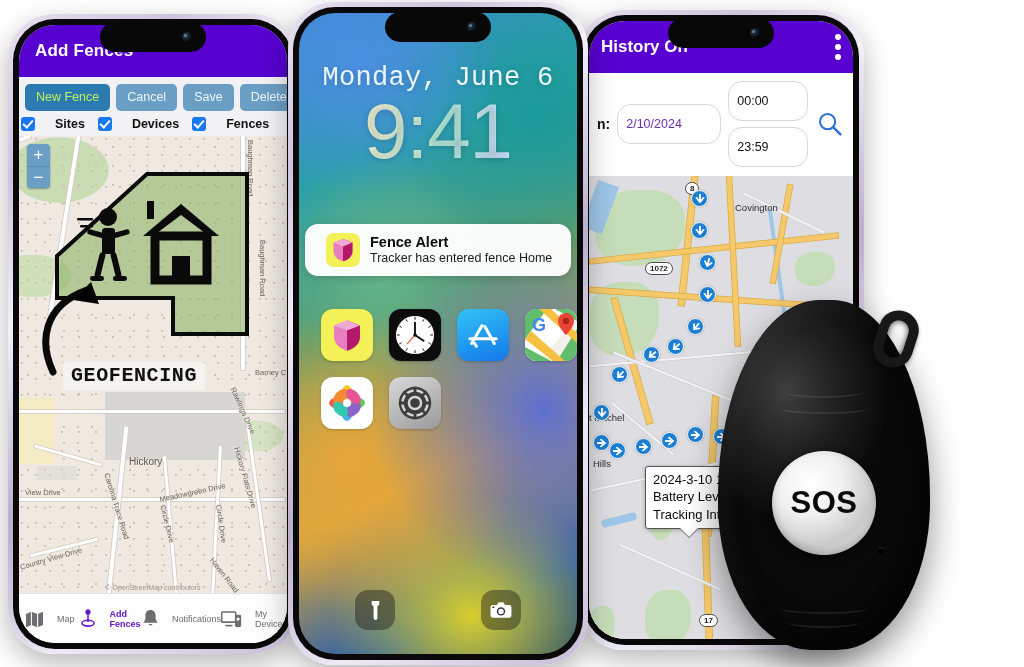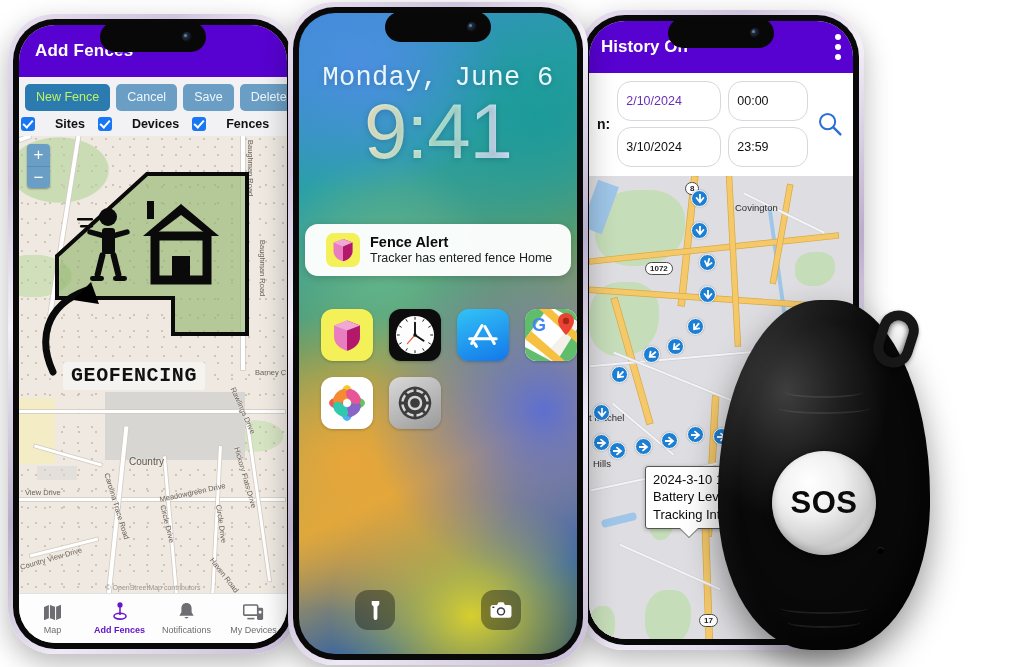--- a/index.html
+++ b/index.html
@@ -136,22 +136,22 @@
   .osm-credit{
     position:absolute; left:50%; transform:translateX(-50%); bottom:2px;
     font-size:7px; color:#9c958c; white-space:nowrap; z-index:12;
   }
 
   .p1-tabbar{
     flex:0 0 auto; height:50px; background:#fdfdfd; display:flex;
     border-top:1px solid #e2e2e2; z-index:10;
   }
   .tabitem{
-    flex:1; display:flex; flex-direction:column; align-items:center;
-    justify-content:center; gap:4px; color:#6d6d72; font-size:9px; cursor:pointer;
+    flex:1; display:flex; flex-direction:row; align-items:center;
+    justify-content:center; gap:13px; color:#6d6d72; font-size:9px; cursor:pointer;
   }
   .tabitem.active{ color:#6417c9; font-weight:700; }
   .tabitem .ic{ height:19px; display:flex; align-items:flex-end; }
 
   
   #phone2 { left:288px; top:2px; width:300px; height:663px; z-index:5; }
   #phone2 .screen{
     background:
       radial-gradient(ellipse 230px 210px at 22% 8%, #4b8fe0 0%, rgba(75,143,224,0) 62%),
       radial-gradient(ellipse 250px 230px at 86% 16%, #1c9a9a 0%, rgba(28,154,154,0) 60%),
@@ -396,21 +396,21 @@
         <svg class="geo-arrow" viewBox="0 0 120 120">
           <path d="M24,116 C10,86 14,50 58,34" fill="none" stroke="#0a0a0a" stroke-width="7" stroke-linecap="round"></path>
           <polygon points="62,26 70,48 44,44"></polygon>
         </svg>
 
         <div class="geo-label">GEOFENCING</div>
 
         <div class="mlabel" style="left:236px;top:4px;transform:rotate(90deg);transform-origin:left top;">Baughman Road</div>
         <div class="mlabel" style="left:248px;top:104px;transform:rotate(90deg);transform-origin:left top;">Baughman Road</div>
         <div class="mlabel" style="left:76px;top:224px;">Harmony Drive</div>
-        <div class="mlabel big" style="left:110px;top:320px;">Country</div>
+        <div class="mlabel big" style="left:110px;top:320px;">Hickory</div>
         <div class="mlabel" style="left:92px;top:336px;transform:rotate(73deg);transform-origin:left top;">Carolina Trace Road</div>
         <div class="mlabel" style="left:140px;top:352px;transform:rotate(-12deg);">Meadowgreen Drive</div>
         <div class="mlabel" style="left:148px;top:368px;transform:rotate(76deg);transform-origin:left top;">Circle Drive</div>
         <div class="mlabel" style="left:204px;top:368px;transform:rotate(82deg);transform-origin:left top;">Circle Drive</div>
         <div class="mlabel" style="left:6px;top:352px;">View Drive</div>
         <div class="mlabel" style="left:0px;top:418px;transform:rotate(-16deg);">Country View Drive</div>
         <div class="mlabel" style="left:62px;top:458px;transform:rotate(-8deg);">West Road</div>
         <div class="mlabel" style="left:212px;top:456px;">West Road</div>
         <div class="mlabel" style="left:222px;top:310px;transform:rotate(74deg);transform-origin:left top;">Hickory Flats Drive</div>
         <div class="mlabel" style="left:218px;top:250px;transform:rotate(66deg);transform-origin:left top;">Rawlings Drive</div>
@@ -623,21 +623,20 @@
           <i></i>
             <i></i>
             <i></i>
         </span>
       </div>
 
       <div class="p3-filter">
         <span class="p3-label">n:</span>
         <span class="fcol grow">
           <span class="dinput purple">2/10/2024</span>
-          <span class="dinput">3/10/2024</span>
         </span>
         <span class="fcol grow">
           <span class="dinput">00:00</span>
           <span class="dinput">23:59</span>
         </span>
         <span class="searchbtn">
           <svg width="26" height="26" viewBox="0 0 26 26">
             <circle cx="10.6" cy="10.6" r="7.6" fill="none" stroke="#2b6fd4" stroke-width="2"></circle>
             <line x1="16.4" y1="16.4" x2="23.4" y2="23.4" stroke="#2b6fd4" stroke-width="2.4" stroke-linecap="round"></line>
           </svg>

